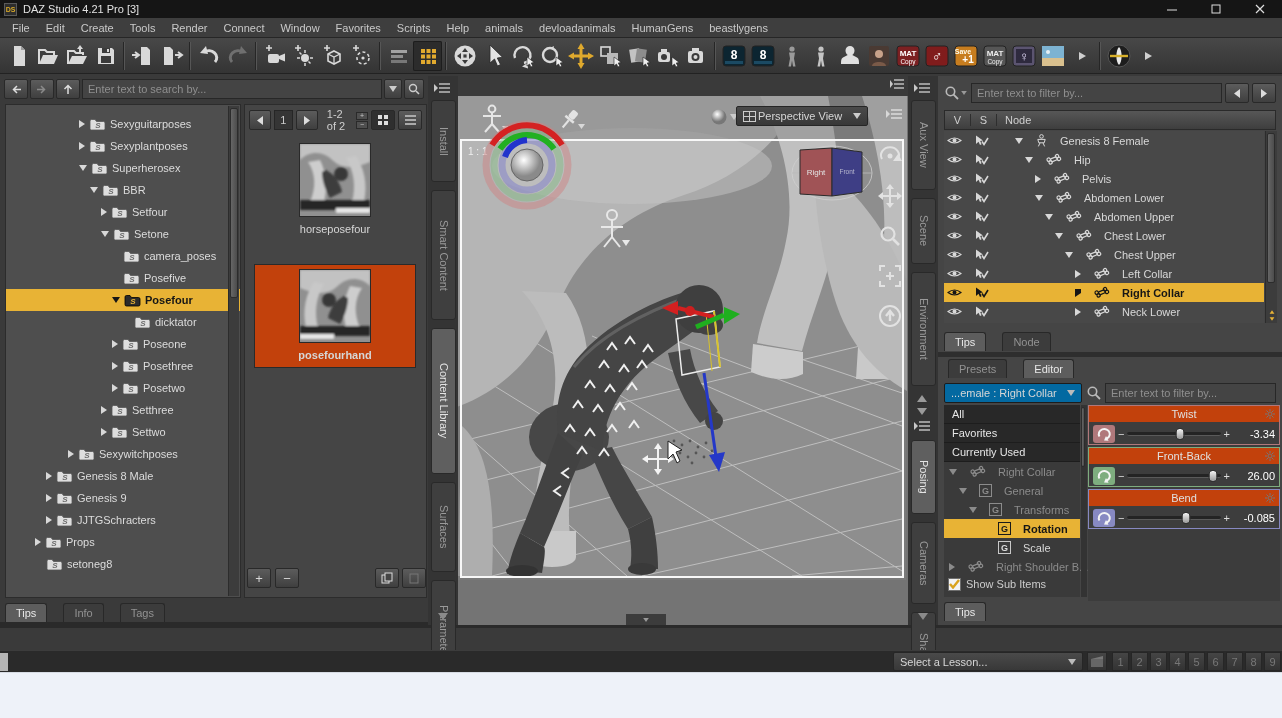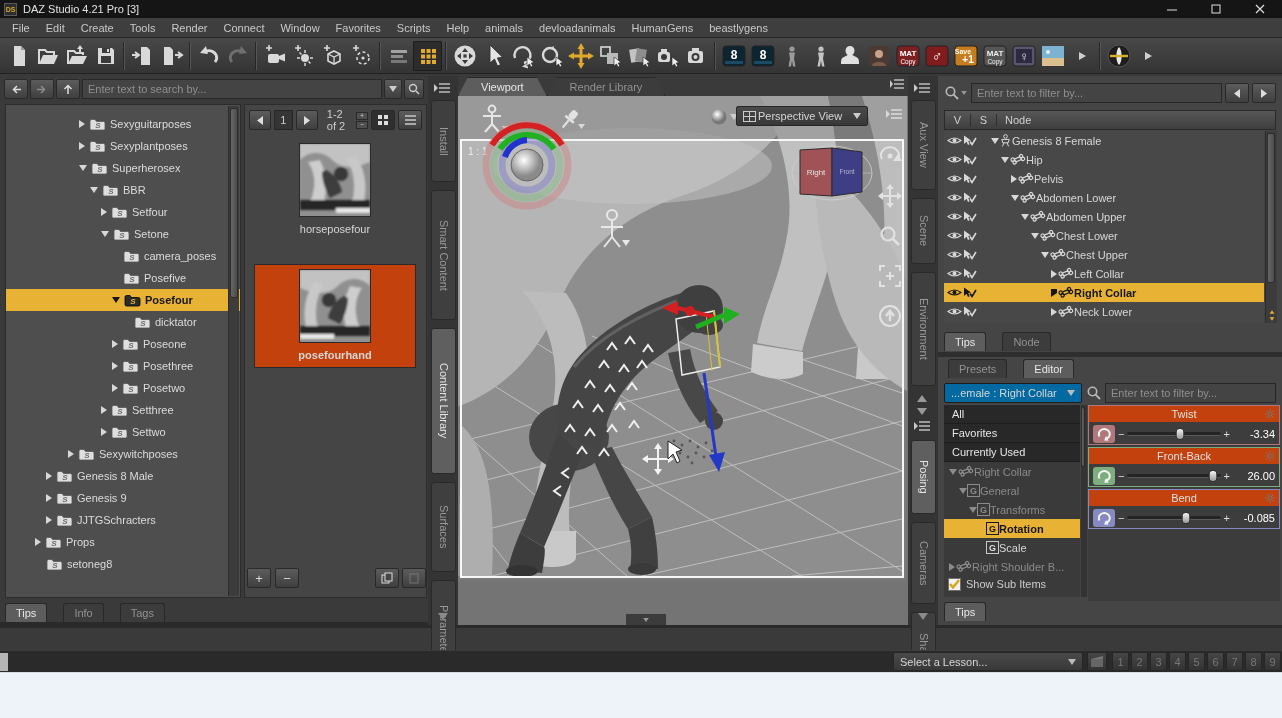--- a/index.html
+++ b/index.html
@@ -48,21 +48,21 @@
   
   .vstrip{position:absolute;top:76px;width:30px;height:549px;background:#343434;}
   .vtab{position:absolute;left:3px;width:25px;background:#3f3f3f;border:1px solid #292929;border-radius:3px;color:#9a9a9a;display:flex;align-items:center;justify-content:center;writing-mode:vertical-rl;font-size:11px;}
   .vtab.active{background:#5f5f5f;color:#e4e4e4;}
   
   .vp-zone{position:absolute;left:458px;top:96px;width:450px;height:529px;background:#7f7f7f;overflow:hidden;}
   .vp-dd{position:absolute;height:20px;background:linear-gradient(#4a4a4a,#383838);border:1px solid #262626;border-radius:2px;display:flex;align-items:center;gap:2px;padding:0 6px;color:#d6d6d6;}
   .trap{clip-path:polygon(10px 0,calc(100% - 10px) 0,100% 100%,0 100%);}
   
   .rp{position:absolute;left:938px;top:76px;width:344px;height:549px;background:#454545;}
-  .srow{height:19px;display:flex;align-items:center;gap:0;white-space:nowrap;color:#d8d8d8;}
+  .srow{height:19px;display:flex;align-items:center;gap:12px;white-space:nowrap;color:#d8d8d8;}
   .srow.sel{background:#e8b335;color:#161616;font-weight:bold;}
   .colhead{display:flex;align-items:center;height:20px;background:linear-gradient(#575757,#3e3e3e);border:1px solid #2a2a2a;color:#d0d0d0;}
   .gbox{width:13px;height:13px;border:1px solid #c9c9c9;color:#dcdcdc;font-size:9px;font-weight:bold;display:inline-fl
 ex;display:inline-flex;align-items:center;justify-content:center;flex:0 0 auto;}
   .gdim{border-color:#8b8b8b;color:#8b8b8b;}
   .gsel{border-color:#1a1a1a;color:#1a1a1a;}
   .dimtext{color:#8b8b8b;}
   .qfilter{height:19px;display:flex;align-items:center;padding-left:8px;background:#282828;border-bottom:1px solid #1d1d1d;color:#e6e6e6;}
   .slider-block{position:absolute;left:0;width:192px;height:40px;background:#3d3d3d;}
   .sl-head{height:16px;background:#c2410c;display:flex;align-items:center;justify-content:center;color:#e0e0e0;position:relative;}
@@ -809,24 +809,20 @@
           <path d="M0,2 L4,6 L0,10 Z" fill="#c8c8c8"></path>
         </svg></div>
       <div class="vtab active" style="top: 364px; height: 74px;">Posing</div>
       <div class="vtab" style="top: 446px; height: 82px;">Cameras</div>
       <div class="vtab" style="top: 536px; height: 82px;">Shaping</div>
       <div class="abs" style="left: 10px; top: 534px;"><svg width="10" height="8">
           <polygon points="5,8 0,1 10,1" fill="#8a8a8a"></polygon>
         </svg></div>
     </div>
 
-  <div class="abs" style="left:458px;top:76px;width:450px;height:20px;background:#3a3a3a;display:flex;align-items:flex-end;" id="vpTabs">
-      <div class="htab trap active" style="border-radius: 0px; padding: 0px 22px;">Viewport</div>
-      <div class="htab trap" style="border-radius: 0px; padding: 0px 22px;">Render Library</div>
-    </div>
   <div class="abs" style="left:890px;top:78px;"><svg width="14" height="12">
         <g stroke="#c8c8c8" stroke-width="1.4">
           <line x1="4" y1="2" x2="14" y2="2"></line>
           <line x1="4" y1="6" x2="14" y2="6"></line>
           <line x1="4" y1="10" x2="14" y2="10"></line>
         </g>
         <path d="M0,2 L3,6 L0,10 Z" fill="#c8c8c8"></path>
       </svg></div>
 
   <div class="vp-zone">

